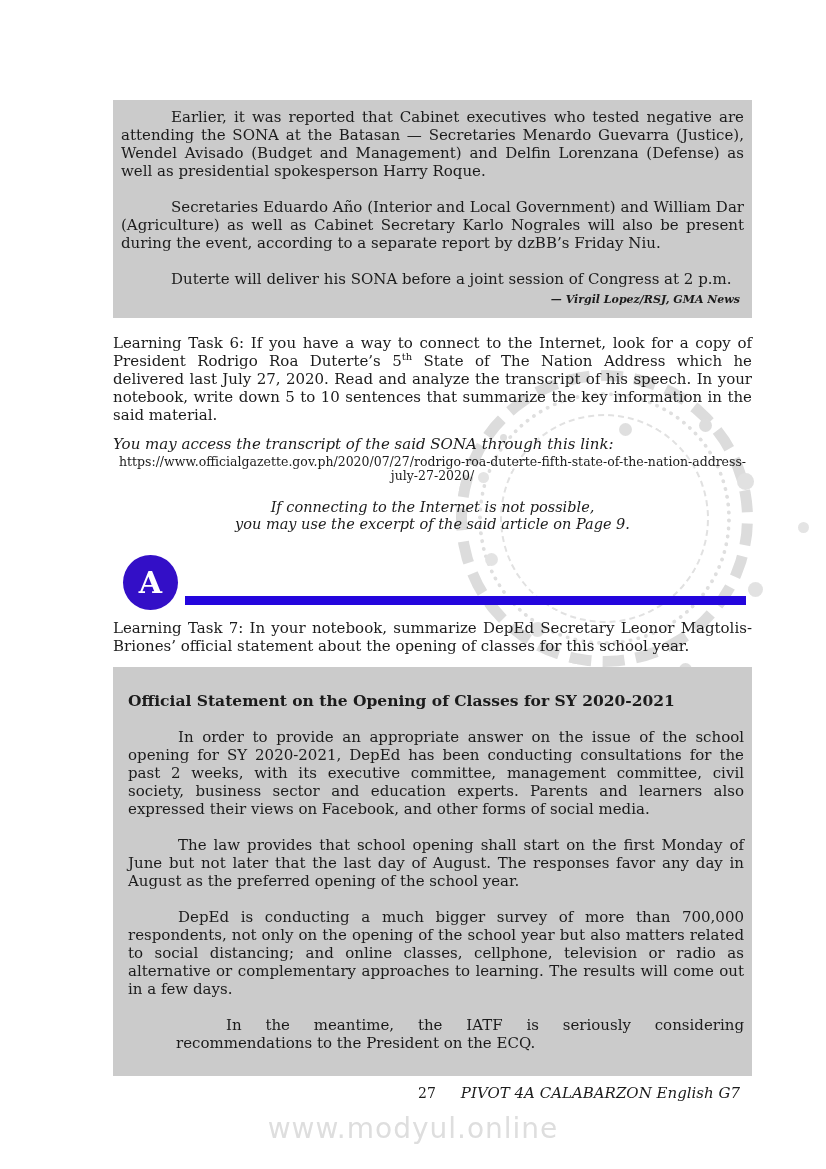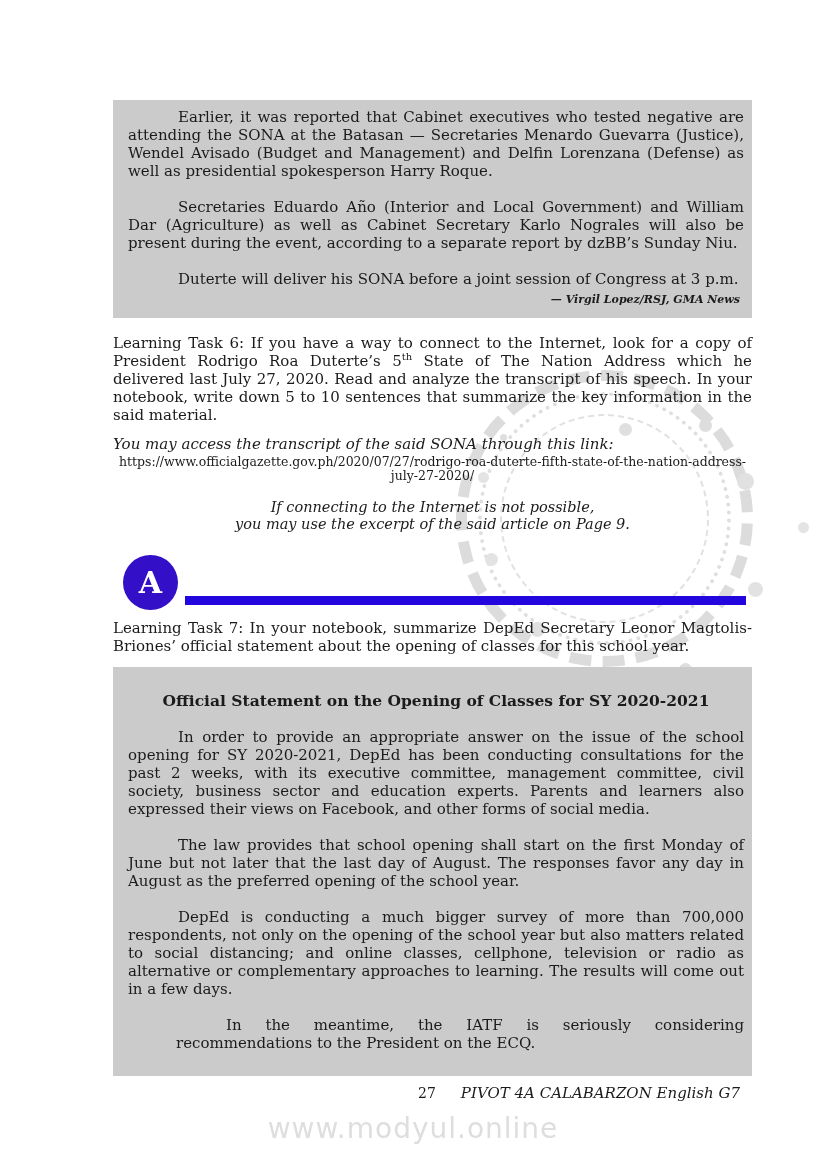--- a/index.html
+++ b/index.html
@@ -13,21 +13,21 @@
   .ring-mid   { position:absolute; left:22px; top:22px; right:22px; bottom:22px; border:4px dotted #d8d8d8; border-radius:50%; transform:rotate(-8deg); }
   .ring-inner { position:absolute; left:44px; top:44px; right:44px; bottom:44px; border:2px dashed #dadada; border-radius:50%; transform:rotate(30deg); }
   .specks { position:absolute; width:7px; height:7px; left:44px; top:64px; background:#d6d6d6; border-radius:50%;
     box-shadow: 34px 192px 0 4px #d9d9d9, 182px 232px 0 3px #d6d6d6, 242px 44px 0 5px #dadada,
                 122px -8px 0 3px #d8d8d8, 252px 152px 0 4px #dcdcdc, -12px 122px 0 3px #dddddd,
                 92px 252px 0 4px #d9d9d9, 202px -12px 0 3px #d5d5d5, 300px 90px 0 2px #dedede,
                 -20px 40px 0 2px #dedede; }
 
   .content { position:absolute; left:113px; top:100px; width:639px; z-index:1; }
 
-  .graybox { background:#cbcbcb; padding:8px 8px 2px 15px; }
+  .graybox { background:#cbcbcb; padding:8px 8px 2px 8px; }
   .para { margin:0 0 18px 0; text-align:justify; font-size:15px; line-height:18px; }
   .indent { text-indent:50px; }
   .byline { text-align:right; font-weight:bold; font-style:italic; font-size:11px; line-height:16px; margin:-14px 4px 8px 0; }
 
   .task { margin:16px 0 0 0; text-align:justify; font-size:15px; line-height:18px; }
   .task b { font-weight:normal; }
   sup { font-size:10px; line-height:0; }
 
   .center-ital  { margin:12px 0 0 0; text-align:left; font-style:italic; font-size:15px; line-height:17px; }
   .url-line     { margin:2px 0 0 0; text-align:center; font-size:12.5px; line-height:14px; overflow-wrap:break-word; }
@@ -36,21 +36,21 @@
 
   .marker-row { position:relative; height:58px; margin:20px 0 8px 0; }
   .marker-circle {
     position:absolute; left:10px; top:2px; width:55px; height:55px; border-radius:50%;
     display:flex; align-items:center; justify-content:center;
     color:#ffffff; font-weight:bold; font-size:30px; font-family:"DejaVu Serif", serif;
   }
   .marker-rule { position:absolute; left:72px; right:6px; top:43px; height:9px; }
 
   .statement { margin-top:12px; padding:24px 8px 10px 15px; }
-  .stmt-title { margin:0 0 18px 0; text-align:center; font-weight:bold; font-size:15.5px; line-height:19px; }
+  .stmt-title { margin:0 0 18px 0; font-weight:bold; font-size:15.5px; line-height:19px; }
   .statement .para:last-child { margin-bottom:14px;margin-left:48px; }
 
   .footer { display:flex; align-items:baseline; margin-top:8px; font-size:15px; }
   .page-num { margin-left:305px; font-size:14px; }
   .module-label { margin-left:auto; margin-right:12px; font-style:italic; }
 
   .site-watermark {
     position:absolute; left:0; right:0; top:1112px; z-index:1;
     text-align:center; font-family:"DejaVu Sans", sans-serif;
     font-size:28px; letter-spacing:1px; color:#dedede;
@@ -65,22 +65,22 @@
     <div class="ring-outer"></div>
     <div class="ring-mid"></div>
     <div class="ring-inner"></div>
     <div class="specks"></div>
   </div>
 
   <div class="content">
 
     <section class="graybox" style="background: rgb(203, 203, 203);">
       <p class="para indent">Earlier, it was reported that Cabinet executives who tested negative are attending the SONA at the Batasan — Secretaries Menardo Guevarra (Justice), Wendel Avisado (Budget and Management) and Delfin Lorenzana (Defense) as well as presidential spokesperson Harry Roque.</p>
-      <p class="para indent">Secretaries Eduardo Año (Interior and Local Government) and William Dar (Agriculture) as well as Cabinet Secretary Karlo Nograles will also be present during the event, according to a separate report by dzBB’s Sunday Niu.</p>
-      <p class="para indent">Duterte will deliver his SONA before a joint session of Congress at 3 p.m.</p>
+      <p class="para indent">Secretaries Eduardo Año (Interior and Local Government) and William Dar (Agriculture) as well as Cabinet Secretary Karlo Nograles will also be present during the event, according to a separate report by dzBB’s Friday Niu.</p>
+      <p class="para indent">Duterte will deliver his SONA before a joint session of Congress at 2 p.m.</p>
       <p class="byline">— Virgil Lopez/RSJ, GMA News</p>
     </section>
 
     <p class="task"><b>Learning Task 6:</b><span> If you have a way to connect to the Internet, look for a copy of President Rodrigo Roa Duterte’s 5</span><sup>th</sup><span> State of The Nation Address which he delivered last July 27, 2020. Read and analyze the transcript of his speech. In your notebook, write down 5 to 10 sentences that summarize the key information in the said material.</span></p>
 
     <p class="center-ital">You may access the transcript of the said SONA through this link:</p>
     <p class="url-line">https://www.officialgazette.gov.ph/2020/07/27/rodrigo-roa-duterte-fifth-state-of-the-nation-address-july-27-2020/</p>
     <p class="note-ital note-first">If connecting to the Internet is not possible,</p>
     <p class="note-ital">you may use the excerpt of the said article on Page 9.</p>
 

